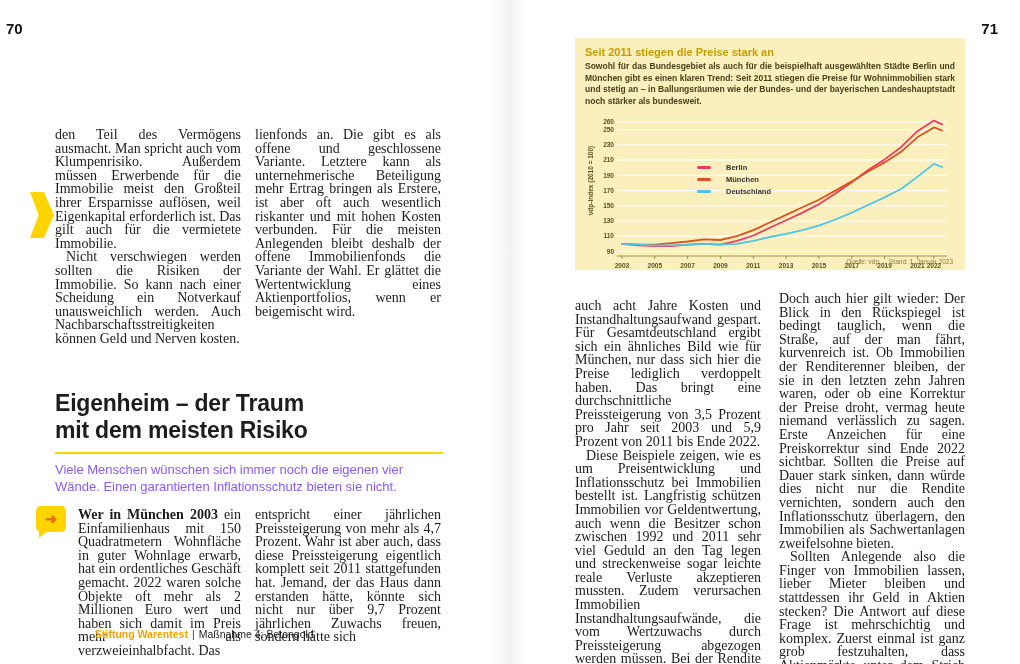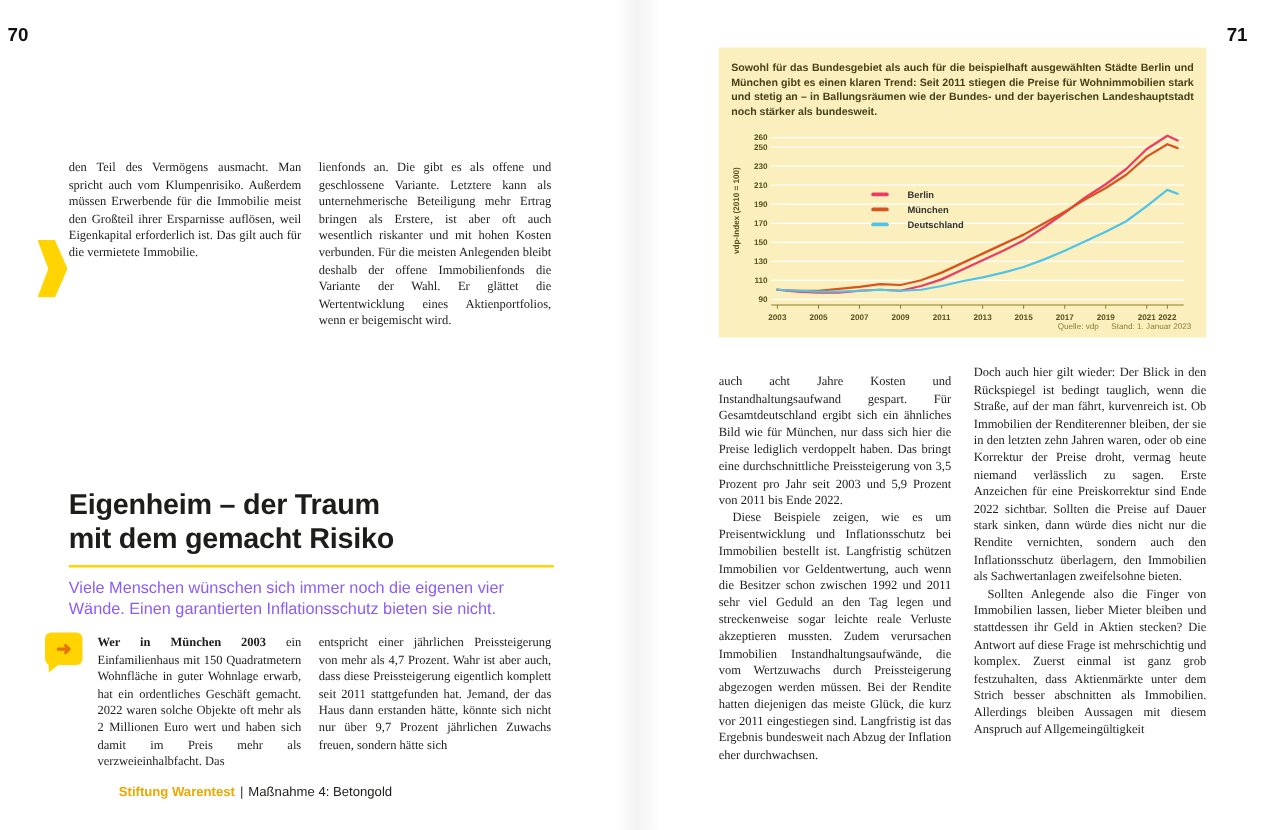--- a/index.html
+++ b/index.html
@@ -10,21 +10,21 @@
   }
   .gutter {
     position:absolute; left:492px; top:0; width:36px; height:664px;
     background:linear-gradient(to right, rgba(0,0,0,0), rgba(0,0,0,0.05) 50%, rgba(0,0,0,0));
   }
   .pagenum { position:absolute; top:20px; font:bold 15px "Liberation Sans", sans-serif; color:#111; }
   #pagenum-left { left:6px; }
   #pagenum-right { right:22px; }
 
   .col {
-    position:absolute; font-size:10px; line-height:13.6px; text-align:justify;
+    position:absolute; font-size:14px; line-height:13.6px; text-align:justify;
     hyphens:auto; -webkit-hyphens:auto;
   }
   .col p { margin:0; }
   .col p + p { text-indent:11px; }
 
   #lp-top-col1 { left:55px; top:128px; width:186px; }
   #lp-top-col2 { left:255px; top:128px; width:186px; }
 
   #headline {
     position:absolute; left:55px; top:390px; width:400px;
@@ -87,45 +87,47 @@
 
   <div class="gutter"></div>
 
   <div class="pagenum" id="pagenum-left">70</div>
   <div class="pagenum" id="pagenum-right">71</div>
 
   <div class="edge-tab" style="background: rgb(255, 212, 0);"></div>
 
   <div class="col" id="lp-top-col1">
     <p>den Teil des Vermögens ausmacht. Man spricht auch vom Klumpenrisiko. Außerdem müssen Erwerbende für die Immobilie meist den Großteil ihrer Ersparnisse auflösen, weil Eigenkapital erforderlich ist. Das gilt auch für die vermietete Immobilie.</p>
+    <p>Nicht verschwiegen werden sollten die Risiken der Immobilie. So kann nach einer Scheidung ein Notverkauf unausweichlich werden. Auch Nachbarschaftsstreitigkeiten können Geld und Nerven kosten.</p>
   </div>
   <div class="col" id="lp-top-col2">
     <p>lienfonds an. Die gibt es als offene und geschlossene Variante. Letztere kann als unternehmerische Beteiligung mehr Ertrag bringen als Erstere, ist aber oft auch wesentlich riskanter und mit hohen Kosten verbunden. Für die meisten Anlegenden bleibt deshalb der offene Immobilienfonds die Variante der Wahl. Er glättet die Wertentwicklung eines Aktienportfolios, wenn er beigemischt wird.</p>
   </div>
 
-  <h1 id="headline"><span>Eigenheim – der Traum</span><br><span>mit dem gemacht Risiko</span></h1>
+  <h1 id="headline"><span>Eigenheim – der Traum</span><br><span>mit dem meisten Risiko</span></h1>
   <div id="headline-rule" style="background: rgb(255, 212, 0);"></div>
   <div id="subtitle">Viele Menschen wünschen sich immer noch die eigenen vier Wände. Einen garantierten Inflationsschutz bieten sie nicht.</div>
 
   <div id="lead-arrow" style="background: rgb(255, 212, 0); color: rgb(232, 114, 0);">
       <span>➜</span>
     </div>
 
   <div class="col" id="lp-body-col1">
     <p><strong>Wer in München 2003</strong><span> ein Einfamilienhaus mit 150 Quadratmetern Wohnfläche in guter Wohnlage erwarb, hat ein ordentliches Geschäft gemacht. 2022 waren solche Objekte oft mehr als 2 Millionen Euro wert und haben sich damit im Preis mehr als verzweieinhalbfacht. Das</span></p>
   </div>
   <div class="col" id="lp-body-col2">
     <p>entspricht einer jährlichen Preissteigerung von mehr als 4,7 Prozent. Wahr ist aber auch, dass diese Preissteigerung eigentlich komplett seit 2011 stattgefunden hat. Jemand, der das Haus dann erstanden hätte, könnte sich nicht nur über 9,7 Prozent jährlichen Zuwachs freuen, sondern hätte sich</p>
   </div>
 
   <div id="footer">
     <span class="brand" style="color: rgb(237, 168, 0); padding-left: 40px;">Stiftung Warentest</span><span class="sep">|</span><span class="label">Maßnahme 4: Betongold</span>
   </div>
 
   <div id="infographic" style="background: rgb(251, 240, 189);">
+    <div id="info-title" style="color: rgb(199, 156, 0);">Seit 2011 stiegen die Preise stark an</div>
     <div id="info-desc">Sowohl für das Bundesgebiet als auch für die beispielhaft ausgewählten Städte Berlin und München gibt es einen klaren Trend: Seit 2011 stiegen die Preise für Wohnimmobilien stark und stetig an – in Ballungsräumen wie der Bundes- und der bayerischen Landeshauptstadt noch stärker als bundesweit.</div>
     <div id="chart-region">
       <svg id="chart-svg" xmlns="http://www.w3.org/2000/svg" viewBox="0 0 370 160">
           <line x1="32" y1="140.4" x2="362" y2="140.4" stroke="#ffffff" stroke-width="1"></line>
           <text x="29" y="142.6" text-anchor="end" class="tick">90</text>
           <line x1="32" y1="125.2" x2="362" y2="125.2" stroke="#ffffff" stroke-width="1"></line>
           <text x="29" y="127.4" text-anchor="end" class="tick">110</text>
           <line x1="32" y1="110.0" x2="362" y2="110.0" stroke="#ffffff" stroke-width="1"></line>
           <text x="29" y="112.2" text-anchor="end" class="tick">130</text>
           <line x1="32" y1="94.8" x2="362" y2="94.8" stroke="#ffffff" stroke-width="1"></line>

